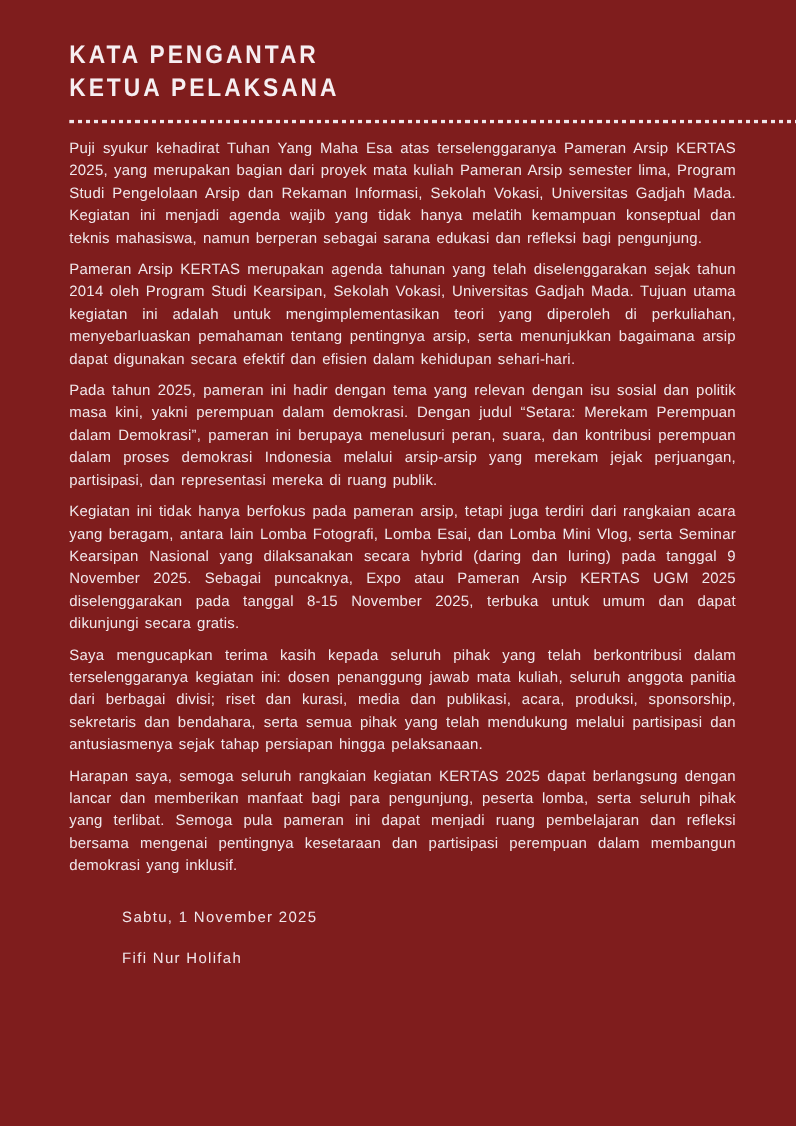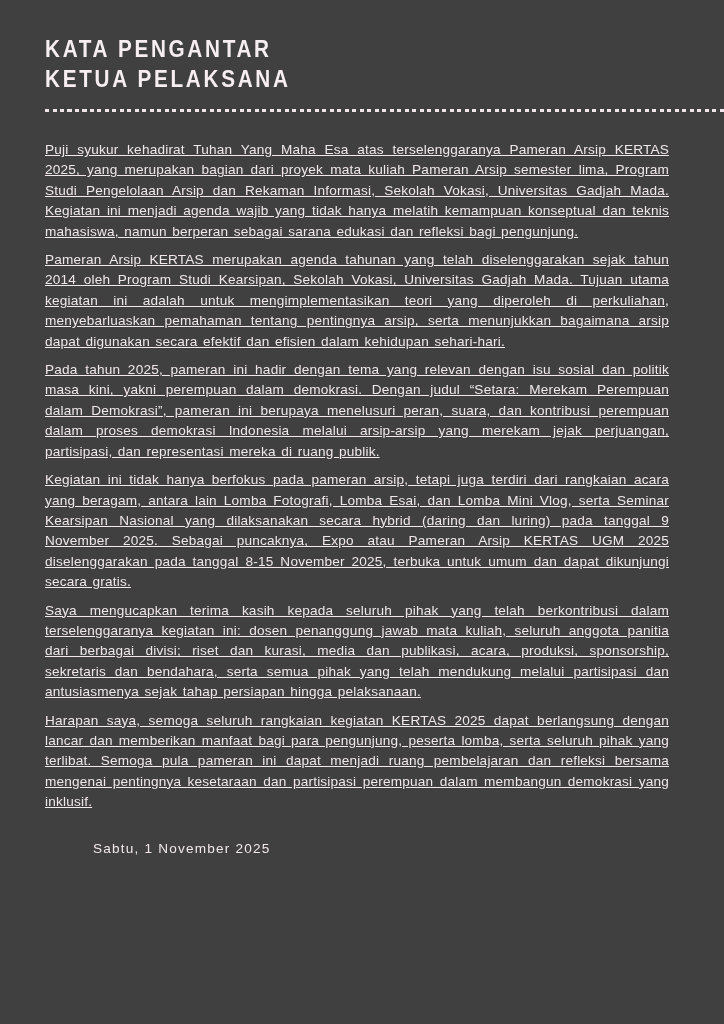--- a/index.html
+++ b/index.html
@@ -4,26 +4,26 @@
 <style>
   html, body {
     margin: 0;
     padding: 0;
     background: #450927;
   }
   .page {
     position: relative;
     width: 724px;
     height: 1024px;
-    background: #404040;
+    background: #7f1d1d;
     overflow: hidden;
     font-family: "Liberation Sans", sans-serif;
     color: #F2E9ED;
     box-sizing: border-box;
-    padding: 34px 55px 0 45px;
+    padding: 34px 55px 0 63px;
   }
   .title-block {
     transform: scaleX(0.9);
     transform-origin: 0 0;
     white-space: nowrap;
   }
   .title-line {
     font-size: 23px;
     font-weight: 700;
     letter-spacing: 3px;
@@ -34,22 +34,21 @@
     margin-top: 15px;
     height: 3px;
     width: calc(100% + 55px); 
     background-image: repeating-linear-gradient(
       to right,
       #EFE5EA 0px, #EFE5EA 4px,
       transparent 4px, transparent 7.5px
     );
   }
   .body-text {
-    margin-top: 28px;
-    text-decoration: underline;
+    margin-top: 13px;
   }
   .para {
     margin: 0 0 8px 0;
     font-size: 13.6px;
     line-height: 20.4px;
     letter-spacing: 0.2px;
     word-spacing: 1.5px;
     text-align: justify;
     color: #F0E7EB;
   }
@@ -85,15 +84,16 @@
     <p class="para">Puji syukur kehadirat Tuhan Yang Maha Esa atas terselenggaranya Pameran Arsip KERTAS 2025, yang merupakan bagian dari proyek mata kuliah Pameran Arsip semester lima, Program Studi Pengelolaan Arsip dan Rekaman Informasi, Sekolah Vokasi, Universitas Gadjah Mada. Kegiatan ini menjadi agenda wajib yang tidak hanya melatih kemampuan konseptual dan teknis mahasiswa, namun berperan sebagai sarana edukasi dan refleksi bagi pengunjung.</p>
     <p class="para">Pameran Arsip KERTAS merupakan agenda tahunan yang telah diselenggarakan sejak tahun 2014 oleh Program Studi Kearsipan, Sekolah Vokasi, Universitas Gadjah Mada. Tujuan utama kegiatan ini adalah untuk mengimplementasikan teori yang diperoleh di perkuliahan, menyebarluaskan pemahaman tentang pentingnya arsip, serta menunjukkan bagaimana arsip dapat digunakan secara efektif dan efisien dalam kehidupan sehari-hari.</p>
     <p class="para">Pada tahun 2025, pameran ini hadir dengan tema yang relevan dengan isu sosial dan politik masa kini, yakni perempuan dalam demokrasi. Dengan judul “Setara: Merekam Perempuan dalam Demokrasi”, pameran ini berupaya menelusuri peran, suara, dan kontribusi perempuan dalam proses demokrasi Indonesia melalui arsip-arsip yang merekam jejak perjuangan, partisipasi, dan representasi mereka di ruang publik.</p>
     <p class="para">Kegiatan ini tidak hanya berfokus pada pameran arsip, tetapi juga terdiri dari rangkaian acara yang beragam, antara lain Lomba Fotografi, Lomba Esai, dan Lomba Mini Vlog, serta Seminar Kearsipan Nasional yang dilaksanakan secara hybrid (daring dan luring) pada tanggal 9 November 2025. Sebagai puncaknya, Expo atau Pameran Arsip KERTAS UGM 2025 diselenggarakan pada tanggal 8-15 November 2025, terbuka untuk umum dan dapat dikunjungi secara gratis.</p>
     <p class="para">Saya mengucapkan terima kasih kepada seluruh pihak yang telah berkontribusi dalam terselenggaranya kegiatan ini: dosen penanggung jawab mata kuliah, seluruh anggota panitia dari berbagai divisi; riset dan kurasi, media dan publikasi, acara, produksi, sponsorship, sekretaris dan bendahara, serta semua pihak yang telah mendukung melalui partisipasi dan antusiasmenya sejak tahap persiapan hingga pelaksanaan.</p>
     <p class="para">Harapan saya, semoga seluruh rangkaian kegiatan KERTAS 2025 dapat berlangsung dengan lancar dan memberikan manfaat bagi para pengunjung, peserta lomba, serta seluruh pihak yang terlibat. Semoga pula pameran ini dapat menjadi ruang pembelajaran dan refleksi bersama mengenai pentingnya kesetaraan dan partisipasi perempuan dalam membangun demokrasi yang inklusif.</p>
   </main>
 
   <footer class="signature">
     <div class="signature-date">Sabtu, 1 November 2025</div>
+    <div class="signature-name">Fifi Nur Holifah</div>
   </footer>
 
 </div>
 
 </body></html>

